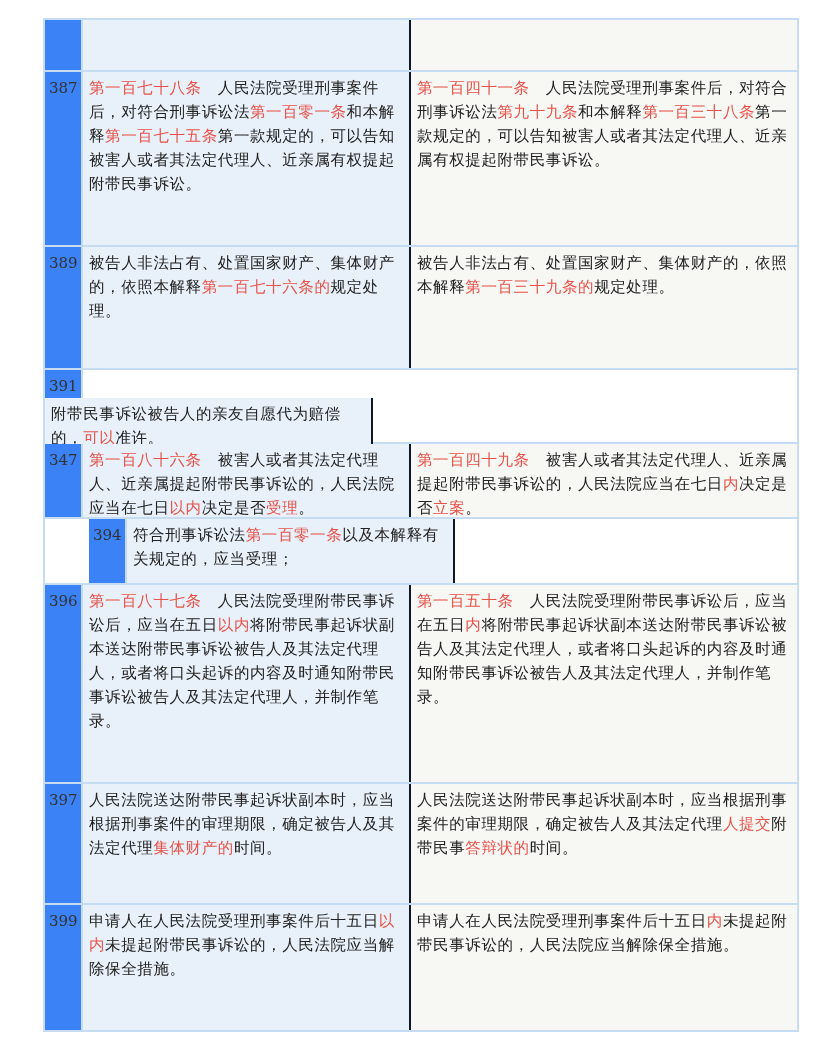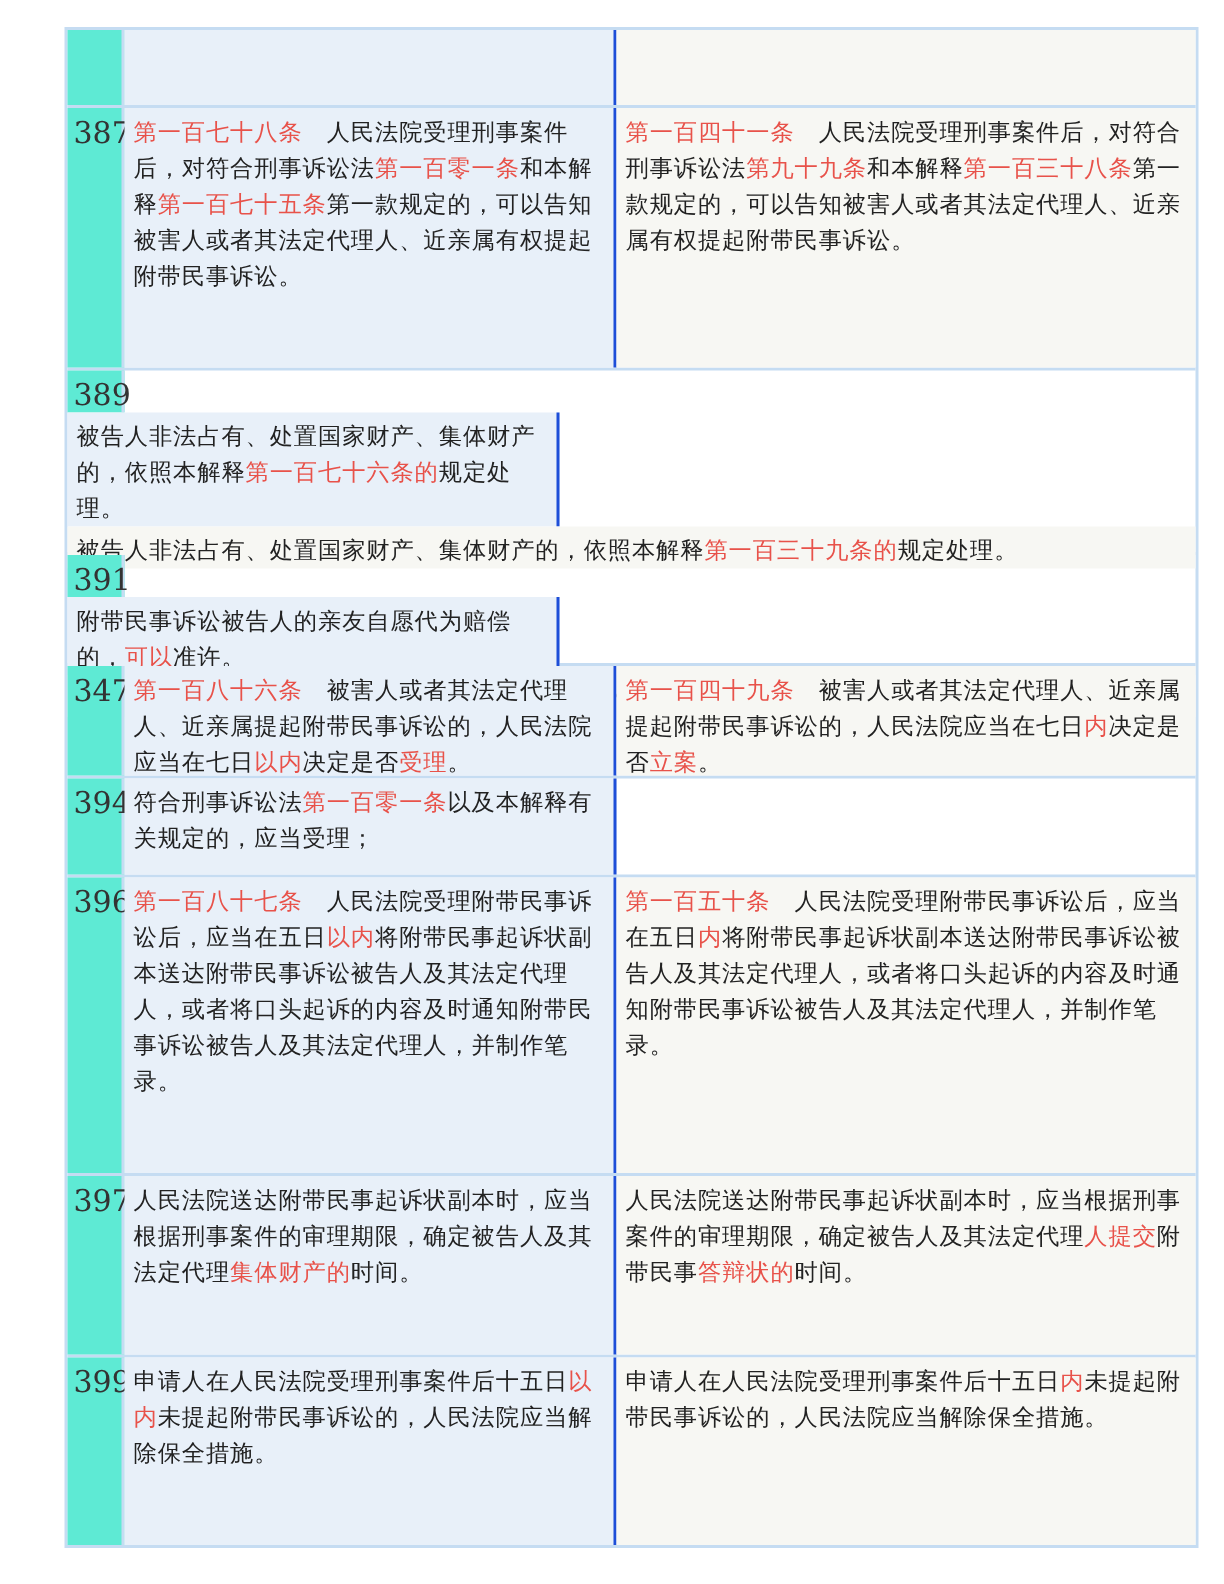--- a/index.html
+++ b/index.html
@@ -3,61 +3,61 @@
 <meta charset="utf-8">
 <style>
   html, body { margin: 0; padding: 0; background: #ffffff; }
   body { width: 816px; height: 1056px; position: relative; overflow: hidden;
          font-family: "DejaVu Serif", "Liberation Serif", serif; }
   .table { position: absolute; left: 43px; top: 18px; width: 752px;
            border-top: 2px solid #c5dcf2; border-left: 2px solid #c5dcf2;
            border-right: 2px solid #c5dcf2; border-bottom: 2px solid #c5dcf2; }
   .row { display: flex; border-bottom: 2px solid #c5dcf2; box-sizing: border-box; }
   .row:last-child { border-bottom: none; }
-  .num { width: 38px; flex: none; background: #5eead4; color: #333;
-         font-size: 20px; line-height: 24px; padding: 4px 0 0 4px; box-sizing: border-box;
+  .num { width: 38px; flex: none; background: #3b82f6; color: #333;
+         font-size: 15px; line-height: 24px; padding: 4px 0 0 4px; box-sizing: border-box;
          border-right: 2px solid #c5dcf2; }
   .old { width: 328px; flex: none; background: #e8f0f9; color: #222;
          font-size: 15.5px; line-height: 24px; padding: 4px 4px 0 6px; box-sizing: border-box;
-         border-right: 2px solid #1d4ed8; letter-spacing: 0.6px; }
+         border-right: 2px solid #0f172a; letter-spacing: 0.6px; }
   .new { flex: 1; background: #f7f7f3; color: #222;
          font-size: 15.5px; line-height: 24px; padding: 4px 4px 0 6px; box-sizing: border-box;
          letter-spacing: 0.6px; }
   .hl { color: #e8524a; }
 </style>
 </head>
 <body>
 
 <div class="table" id="tbl">
     <div class="row" style="height: 52px;">
       <div class="num"></div>
       <div class="old"></div>
       <div class="new"></div>
     </div>
     <div class="row" style="height: 175px;">
       <div class="num">387</div>
       <div class="old"><span class="hl">第一百七十八条</span><span>　人民法院受理刑事案件后，对符合刑事诉讼法</span><span class="hl">第一百零一条</span><span>和本解释</span><span class="hl">第一百七十五条</span><span>第一款规定的，可以告知被害人或者其法定代理人、近亲属有权提起附带民事诉讼。</span></div>
       <div class="new"><span class="hl">第一百四十一条</span><span>　人民法院受理刑事案件后，对符合刑事诉讼法</span><span class="hl">第九十九条</span><span>和本解释</span><span class="hl">第一百三十八条</span><span>第一款规定的，可以告知被害人或者其法定代理人、近亲属有权提起附带民事诉讼。</span></div>
     </div>
-    <div class="row" style="height: 123px; flex-direction: column;">
+    <div class="row" style="height: 123px;">
       <div class="num">389</div>
       <div class="old"><span>被告人非法占有、处置国家财产、集体财产的，依照本解释</span><span class="hl">第一百七十六条的</span><span>规定处理。</span></div>
       <div class="new"><span>被告人非法占有、处置国家财产、集体财产的，依照本解释</span><span class="hl">第一百三十九条的</span><span>规定处理。</span></div>
     </div>
     <div class="row" style="height: 74px; flex-direction: column;">
       <div class="num">391</div>
       <div class="old"><span>附带民事诉讼被告人的亲友自愿代为赔偿的，</span><span class="hl">可以</span><span>准许。</span></div>
       <div class="new"><span>附带民事诉讼被告人的亲友自愿代为赔偿的，</span><span class="hl">应当</span><span>准许。</span></div>
     </div>
     <div class="row" style="height: 75px;">
       <div class="num">347</div>
       <div class="old"><span class="hl">第一百八十六条</span><span>　被害人或者其法定代理人、近亲属提起附带民事诉讼的，人民法院应当在七日</span><span class="hl">以内</span><span>决定是否</span><span class="hl">受理</span><span>。</span></div>
       <div class="new"><span class="hl">第一百四十九条</span><span>　被害人或者其法定代理人、近亲属提起附带民事诉讼的，人民法院应当在七日</span><span class="hl">内</span><span>决定是否</span><span class="hl">立案</span><span>。</span></div>
     </div>
-    <div class="row" style="height: 66px;">
+    <div class="row" style="height: 66px; padding-left: 44px;">
       <div class="num">394</div>
       <div class="old"><span>符合刑事诉讼法</span><span class="hl">第一百零一条</span><span>以及本解释有关规定的，应当受理；</span></div>
     </div>
     <div class="row" style="height: 199px;">
       <div class="num">396</div>
       <div class="old"><span class="hl">第一百八十七条</span><span>　人民法院受理附带民事诉讼后，应当在五日</span><span class="hl">以内</span><span>将附带民事起诉状副本送达附带民事诉讼被告人及其法定代理人，或者将口头起诉的内容及时通知附带民事诉讼被告人及其法定代理人，并制作笔录。</span></div>
       <div class="new"><span class="hl">第一百五十条</span><span>　人民法院受理附带民事诉讼后，应当在五日</span><span class="hl">内</span><span>将附带民事起诉状副本送达附带民事诉讼被告人及其法定代理人，或者将口头起诉的内容及时通知附带民事诉讼被告人及其法定代理人，并制作笔录。</span></div>
     </div>
     <div class="row" style="height: 121px;">
       <div class="num">397</div>

